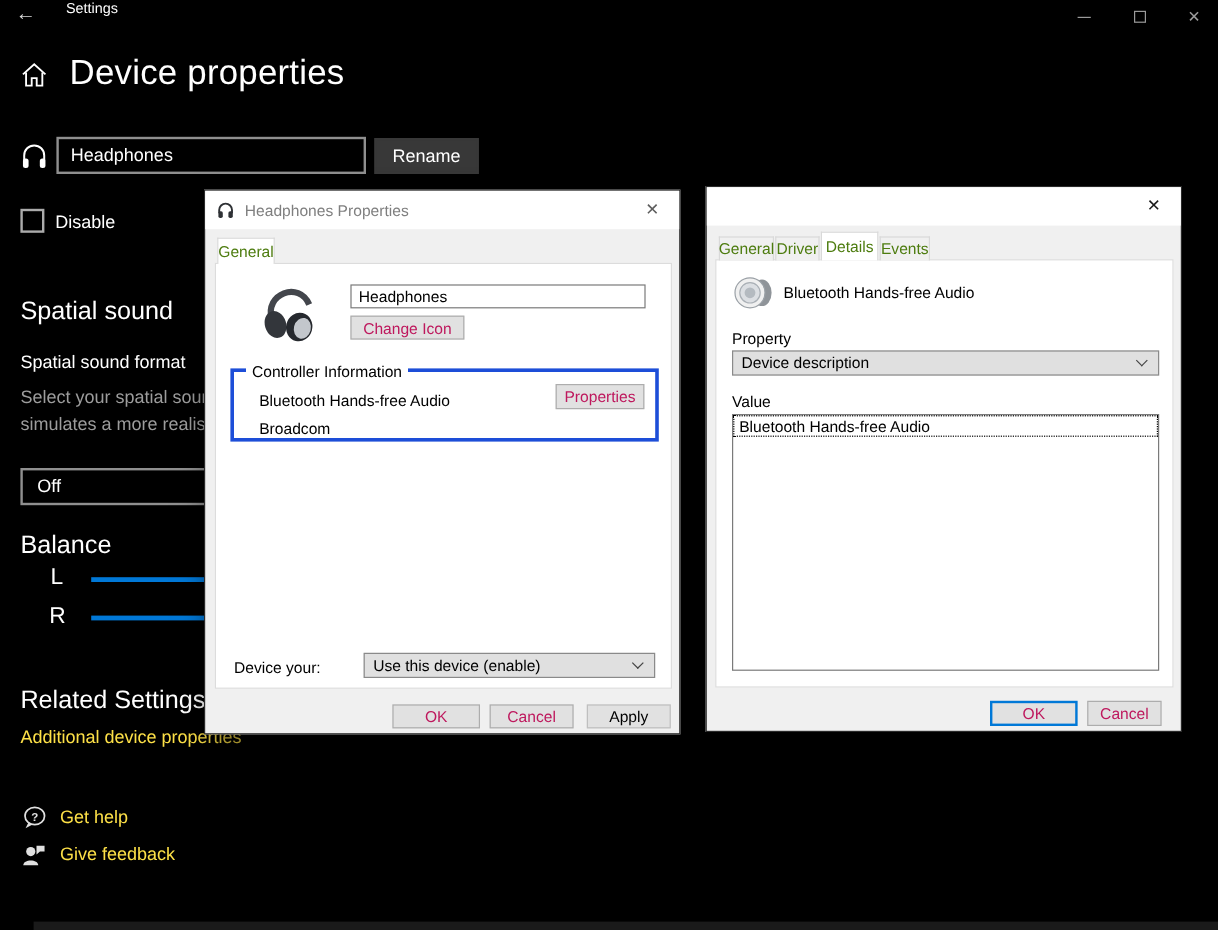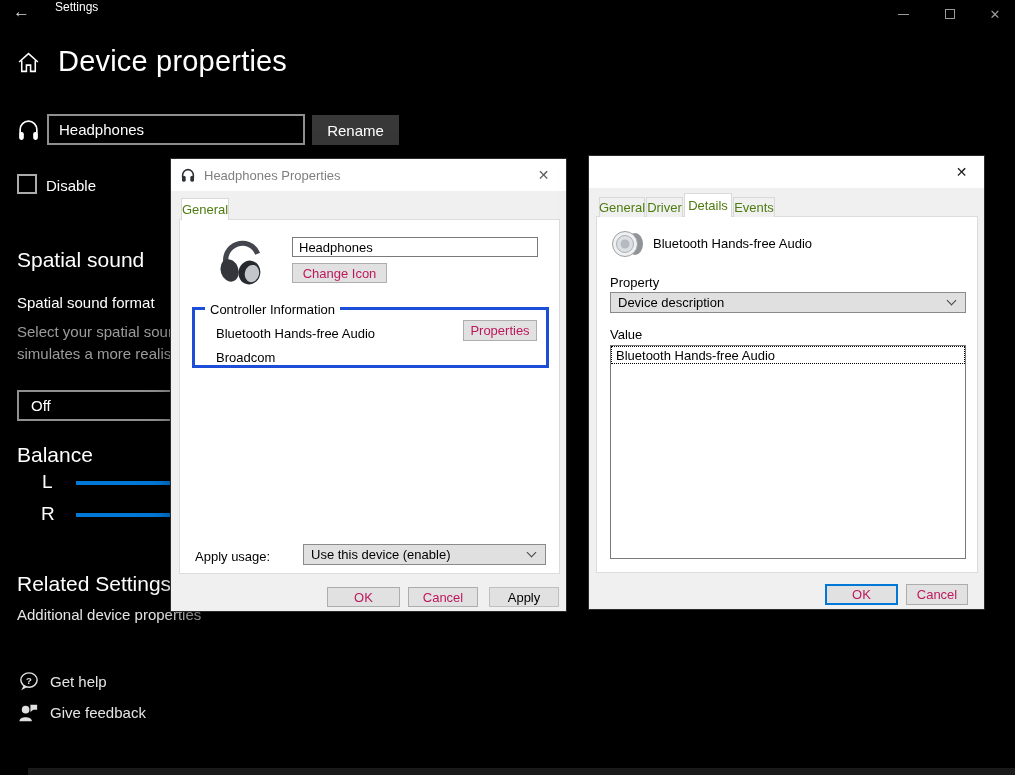--- a/index.html
+++ b/index.html
@@ -22,21 +22,21 @@
     display:flex; align-items:center; justify-content:center; }
   .chkbox { width:20px; height:20px; border:2px solid #ababab; background:#000; }
   .chk-label, .plain-label { color:#fff; font-size:15px; }
   .section-heading { color:#fff; font-size:21px; font-weight:400; }
   .sub-heading { color:#fff; font-size:15px; }
   .desc-text { color:#9c9c9c; font-size:15px; line-height:21px; white-space:nowrap; overflow:hidden; }
   .dark-combo { background:#000; border:2px solid #8f8f8f; color:#fff; font-size:15px;
     display:flex; align-items:center; padding-left:12px; }
   .balance-letter { color:#fff; font-size:19px; font-weight:300; }
   .slider-line { height:4px; background:#0078d7; }
-  .link { color:#e5e5e5; font-size:15px; text-decoration:none; cursor:pointer; }
+  .link { color:#fde047; font-size:15px; text-decoration:none; cursor:pointer; }
 
   
   .dialog { background:#f0f0f0; border:1px solid #2a2a2a; box-shadow:6px 10px 24px rgba(0,0,0,.65); }
   .dlg-titlebar { position:absolute; left:0; top:0; right:0; height:32px; background:#fff;
     display:flex; align-items:center; padding-left:9px; }
   .dlg-title { font-size:13px; }
   .dlg-close { position:absolute; top:0; right:0; width:45px; height:31px; display:flex;
     align-items:center; justify-content:center; font-size:14px; color:#5e5e5e; }
   .tab { position:absolute; background:#f0f0f0; border:1px solid #d9d9d9; border-bottom:none;
     font-size:13px; color:#4d7c0f; display:flex; align-items:center; justify-content:center; z-index:3; }
@@ -153,21 +153,21 @@
     <input class="abs lt-input" style="left: 121px; top: 78px; width: 246px; height: 20px; z-index: 6;" value="Headphones">
     <div class="win-btn" style="left:121px; top:104px; width:95px; height:20px; z-index:6;">Change Icon</div>
 
     <div class="groupbox" style="left:21px; top:148px; width:357px; height:61px; z-index:6;">
       <span class="groupbox-legend">Controller Information</span>
       <div class="dlg-text" style="position:absolute; left:21px; top:16px;">Bluetooth Hands-free Audio</div>
       <div class="dlg-text" style="position:absolute; left:21px; top:40px;">Broadcom</div>
     </div>
     <div class="win-btn" style="left:292px; top:161px; width:74px; height:21px; z-index:7;">Properties</div>
 
-    <div class="dlg-text abs" style="left:24px; top:390px; z-index:6;">Apply usage:</div>
+    <div class="dlg-text abs" style="left:24px; top:390px; z-index:6;">Device your:</div>
     <div class="lt-combo" style="left:132px; top:385px; width:243px; height:21px; z-index:6;">
       <span>Use this device (enable)</span>
       <span class="chev"></span>
     </div>
 
     <div class="win-btn" style="left:156px; top:428px; width:73px; height:20px;">OK</div>
     <div class="win-btn" style="left:237px; top:428px; width:70px; height:20px;">Cancel</div>
     <div class="win-btn disabled" style="left:318px; top:428px; width:70px; height:20px;">Apply</div>
   </div>
 

